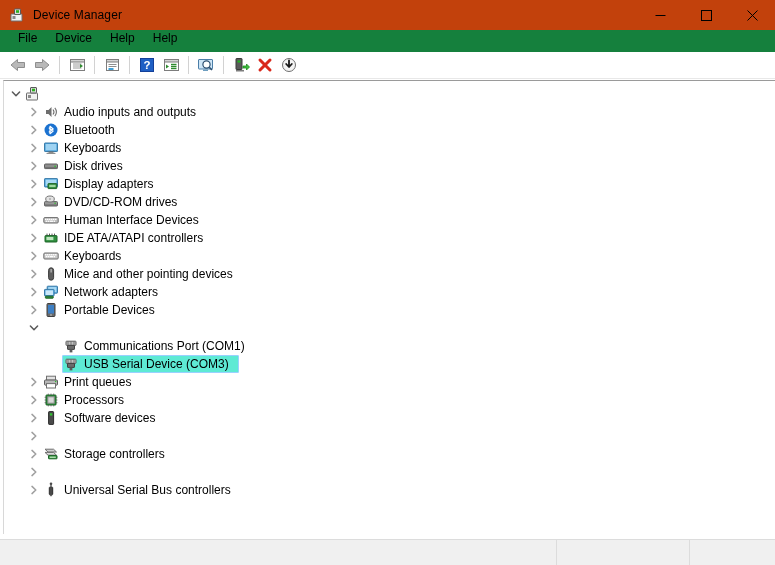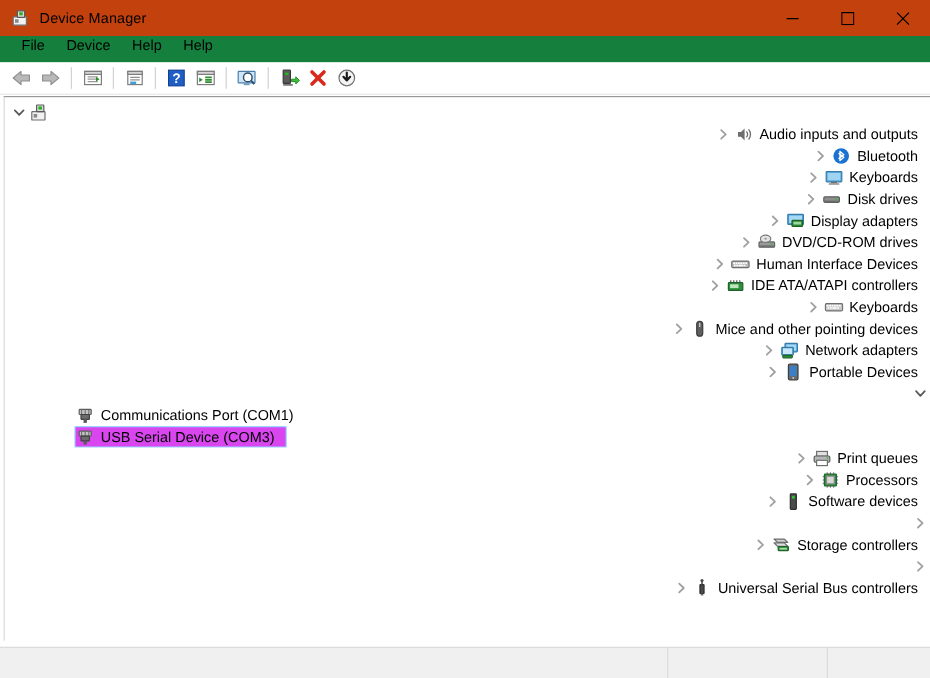--- a/index.html
+++ b/index.html
@@ -143,34 +143,34 @@
     justify-content: center;
   }
   .tree-row .node-label {
     font-size: 12px;
     color: #000000;
     line-height: 1;
     white-space: nowrap;
     padding-right: 4px;
   }
   .tree-row.selected .sel-wrap {
-    background: #d946ef;
+    background: #5eead4;
     border: 1px solid #99d1ff;
     border-radius: 1px;
   }
   .sel-wrap {
     display: flex;
     align-items: center;
     height: 18px;
     box-sizing: border-box;
     border: 1px solid transparent;
     padding-right: 5px;
   }
   .lvl0 { padding-left: 4px; }
-  .lvl1 { padding-left: 22px; justify-content: flex-end; }
+  .lvl1 { padding-left: 22px; }
   .lvl2 { padding-left: 58px; }
 
   
   .statusbar {
     position: absolute;
     left: 0;
     right: 0;
     bottom: 0;
     height: 26px;
     background: #f0f0f0;

